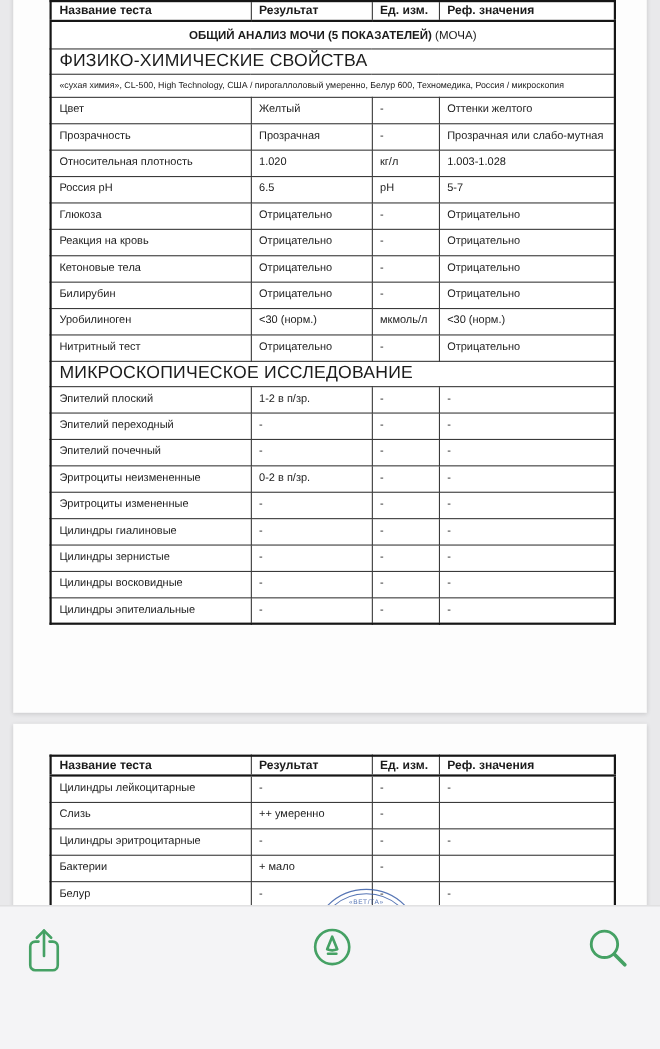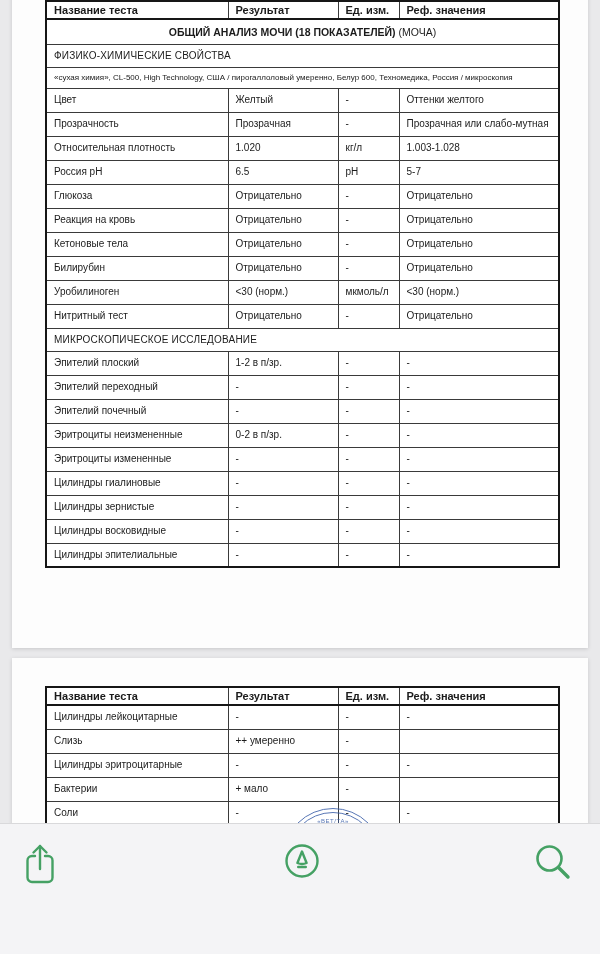--- a/index.html
+++ b/index.html
@@ -53,21 +53,21 @@
     font-size: 11px;
     font-weight: 700;
     height: 17px;
     border-bottom: 2px solid #161616;
   }
   col.c1 { width:182px; } col.c2 { width:110px; }
   col.c3 { width:61px; }  col.c4 { width:160px; }
 
   tr.title-row td { text-align:center; height:25px; font-size:10.5px; }
   tr.title-row .b { font-weight:700; }
-  tr.section-row td { font-size:10px; height:23px; letter-spacing:.2px; }
+  tr.section-row td { font-size:16px; height:23px; letter-spacing:.2px; }
   tr.method-row td { font-size:8px; height:21px; color:#202020; }
   tr.bold-row td { font-weight:700; }
 
   
   .stamp {
     position:absolute; left:271px; top:150px;
     width:100px; height:100px;
     border-radius:50%;
     border:1.6px solid #3a5ea8;
     opacity:.85;
@@ -116,21 +116,21 @@
         <tr>
           <th>Название теста</th>
           <th>Результат</th>
           <th>Ед. изм.</th>
           <th>Реф. значения</th>
         </tr>
       </thead>
       <tbody>
         <tr class="title-row">
           <td colspan="4">
-            <span class="b">ОБЩИЙ АНАЛИЗ МОЧИ (18 ПОКАЗАТЕЛЕЙ)</span>
+            <span class="b">ОБЩИЙ АНАЛИЗ МОЧИ (5 ПОКАЗАТЕЛЕЙ)</span>
             <span>(МОЧА)</span>
           </td>
         </tr>
         <tr class="section-row">
           <td colspan="4">ФИЗИКО-ХИМИЧЕСКИЕ СВОЙСТВА</td>
         </tr>
         <tr class="method-row">
           <td colspan="4">«сухая химия», CL-500, High Technology, США / пирогаллоловый умеренно, Белур 600, Техномедика, Россия / микроскопия</td>
         </tr>
       </tbody>
@@ -295,21 +295,21 @@
             <td>-</td>
             <td>-</td>
           </tr>
           <tr>
             <td>Бактерии</td>
             <td>+ мало</td>
             <td>-</td>
             <td></td>
           </tr>
           <tr>
-            <td>Соли</td>
+            <td>Белур</td>
             <td>-</td>
             <td>-</td>
             <td>-</td>
           </tr>
         </tbody>
     </table>
     <div class="stamp" style="border-color: rgb(58, 94, 168);">
       <div class="inner" style="border-color: rgb(58, 94, 168);"></div>
       <div class="stamp-text" style="color: rgb(58, 94, 168);">«ВЕТ/ТА»</div>
     </div>

